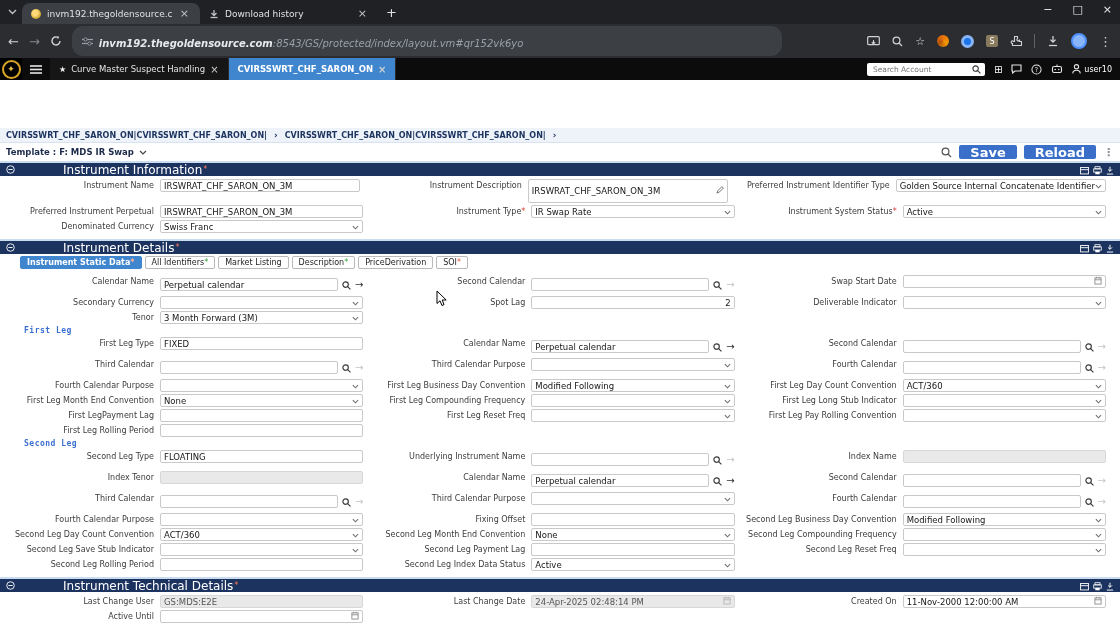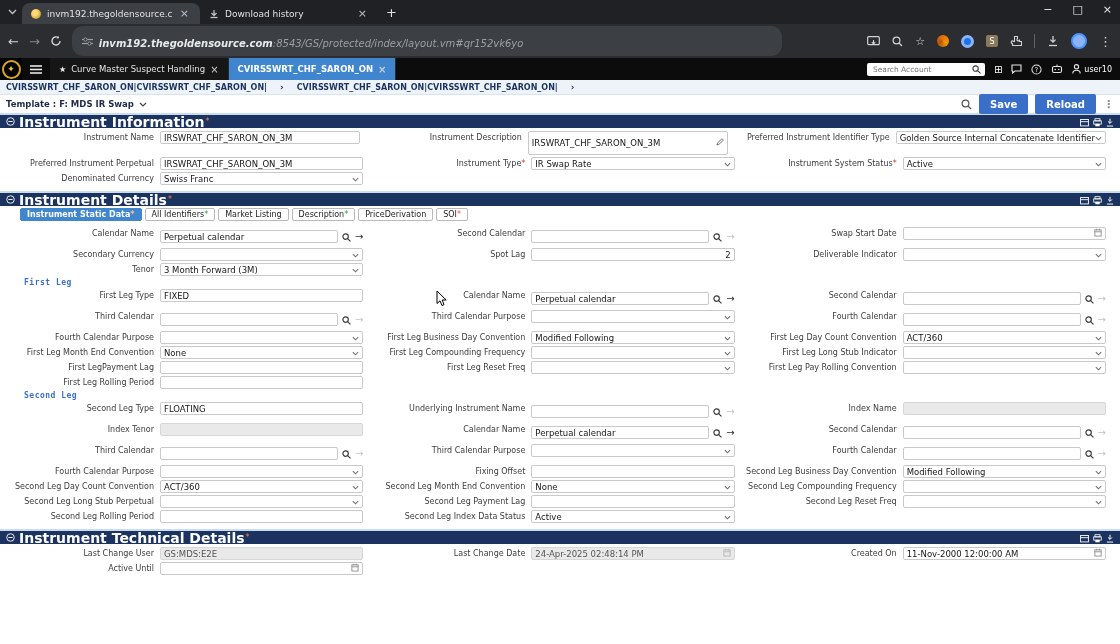--- a/index.html
+++ b/index.html
@@ -39,34 +39,34 @@
   .apptab{height:22px;display:flex;align-items:center;gap:5px;padding:0 9px;color:#e4e4e4;font-size:8.5px;background:#161617;border-right:1px solid #2a2a2a;}
   .apptab .x{font-size:10px;color:#cfcfcf;}
   .apptab.active{background:#3f86cf;color:#fff;font-weight:bold;}
   .appright{margin-left:auto;display:flex;align-items:center;gap:9px;padding-right:8px;}
   .srchbox{width:110px;height:13px;background:#fff;border-radius:2px;display:flex;align-items:center;padding:0 4px;gap:3px;}
   .srchbox input{border:0;outline:0;flex:1;font-size:7.5px;color:#333;background:transparent;width:80px;font-family:inherit;}
   .usr{color:#fff;font-size:8px;display:flex;align-items:center;gap:3px;}
 
   
   .crumbbar{height:14px;background:#eef3fa;border-bottom:1px solid #d9e3ef;display:flex;align-items:center;
-            padding:0 6px;gap:13px;font-size:8px;font-weight:bold;color:#1c335f;}
+            padding:0 6px;gap:7px;font-size:8px;font-weight:bold;color:#1c335f;margin-top:48px;}
   .crumbsep{color:#1c335f;font-size:9px;}
   .tmplbar{height:18px;background:#fff;display:flex;align-items:center;padding:0 6px;font-size:8.5px;color:#1c2b4a;font-weight:bold;}
   .tmplbar .caret{margin-left:5px;display:inline-flex;}
   .actions{margin-left:auto;display:flex;align-items:center;gap:7px;}
-  .btn{height:20px;display:flex;align-items:center;padding:0 11px;background:#3a6fc9;color:#fff;
-       font-size:10px;font-weight:bold;border-radius:2px;}
+  .btn{height:14px;display:flex;align-items:center;padding:0 11px;background:#3a6fc9;color:#fff;
+       font-size:13px;font-weight:bold;border-radius:2px;}
   .kebab{color:#8a8f98;font-size:11px;}
 
   
   .section{border-top:2px solid #c9dcf0;}
   .sec-head{height:13px;background:#1c335f;color:#fff;display:flex;align-items:center;padding:0 6px;}
   .sec-head .collapse{display:flex;margin-right:4px;}
-  .sec-title{font-size:14px;font-weight:bold;}
+  .sec-title{font-size:12px;font-weight:normal;margin-left:44px;}
   .req-w{color:#ff7a59;font-size:8px;margin-left:1px;}
   .sec-icons{margin-left:auto;display:flex;gap:4px;align-items:center;}
   .sec-body{padding:3px 4px 4px 2px;background:#fff;border-radius:11px;}
   .frow{display:grid;grid-template-columns:1fr 1fr 1fr;margin-bottom:2px;}
   .cell{display:flex;align-items:flex-start;min-height:13px;}
   .flabel{flex:0 0 152px;width:152px;text-align:right;padding-right:6px;font-size:8px;color:#3c3c3c;
           line-height:13px;white-space:nowrap;overflow:hidden;}
   .flabel .rq{color:#d43b2a;}
   .ctl{flex:1;display:flex;align-items:center;gap:4px;padding-right:10px;}
   .box{flex:1;height:13px;border:1px solid #c9c9c9;border-radius:2px;background:#fff;display:flex;
@@ -827,21 +827,21 @@
                 <span class="val"></span>
                 <span><svg width="7" height="5" viewBox="0 0 8 5">
                     <polyline points="1,1 4,4 7,1" fill="none" stroke="#6e6e6e" stroke-width="1.2"></polyline>
                   </svg></span>
               </span>
             </span>
           </div>
         </div>
         <div class="frow">
           <div class="cell">
-            <span class="flabel">Second Leg Long Stub Perpetual</span>
+            <span class="flabel">Second Leg Save Stub Indicator</span>
             <span class="ctl">
               <span class="box">
                 <span class="val"></span>
                 <span><svg width="7" height="5" viewBox="0 0 8 5">
                     <polyline points="1,1 4,4 7,1" fill="none" stroke="#6e6e6e" stroke-width="1.2"></polyline>
                   </svg></span>
               </span>
             </span>
           </div>
           <div class="cell">

